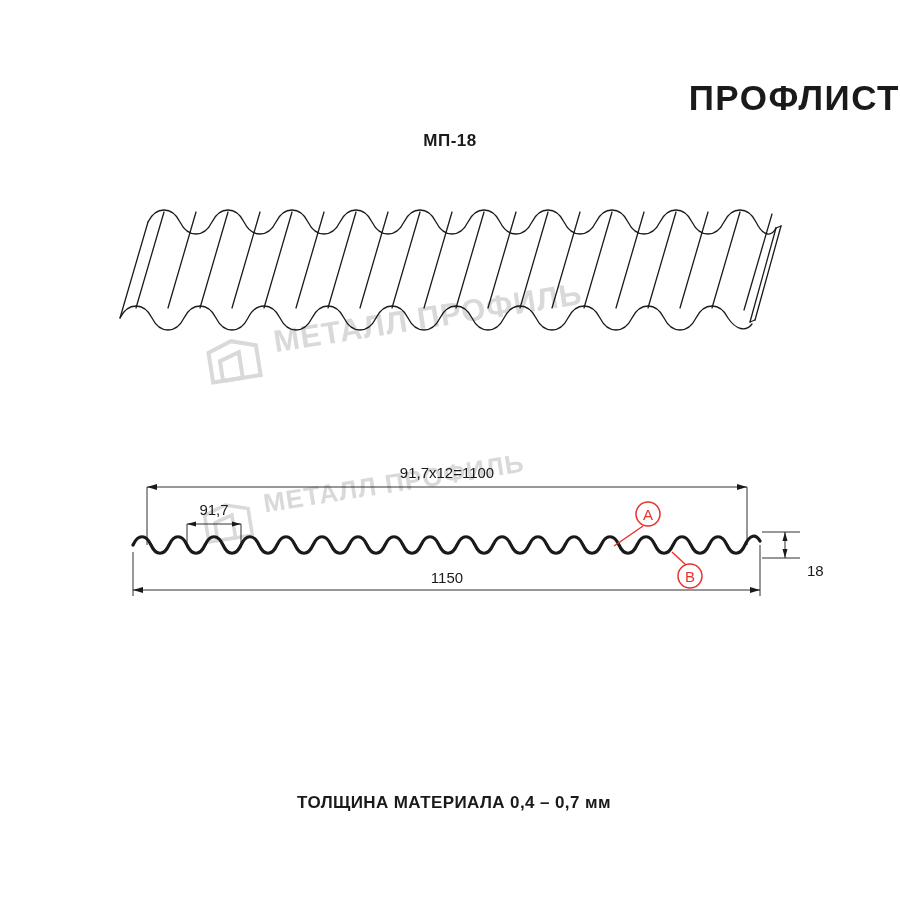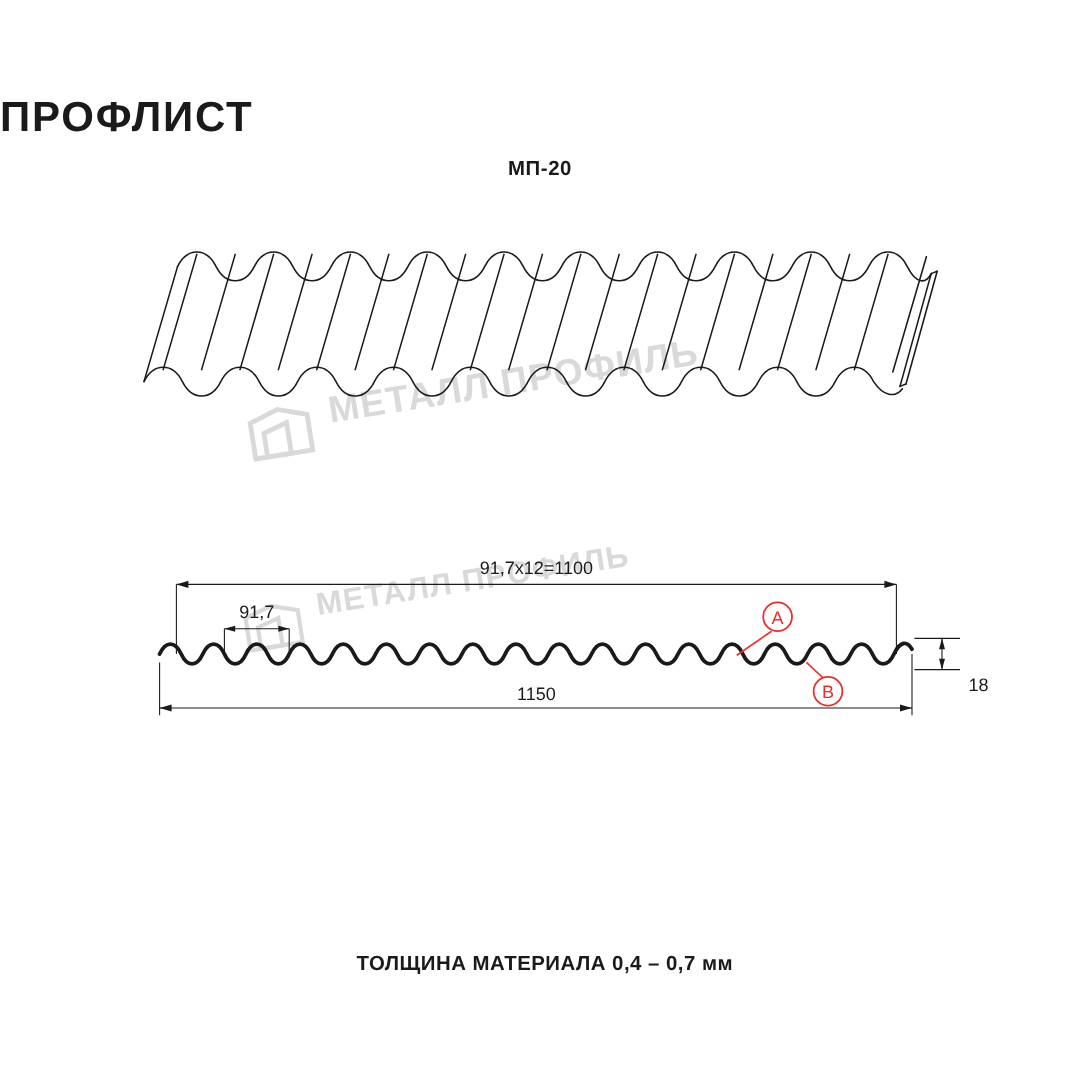--- a/index.html
+++ b/index.html
@@ -18,21 +18,21 @@
   .page {
     position: relative;
     width: 900px;
     height: 900px;
   }
   .title {
     position: absolute;
     top: 78px;
     left: 0;
     width: 900px;
-    text-align: left;
+    text-align: right;
     font-size: 35px;
     font-weight: bold;
     letter-spacing: 1.5px;
     color: #1a1a1a;
   }
   .subtitle {
     position: absolute;
     top: 131px;
     left: 0;
     width: 900px;
@@ -83,21 +83,21 @@
     position: absolute;
     pointer-events: none;
   }
 </style>
 </head>
 <body>
 
 <div class="page">
 
   <div class="title">ПРОФЛИСТ</div>
-  <div class="subtitle">МП-20</div>
+  <div class="subtitle">МП-18</div>
 
   <svg class="wmlogo" style="top:334px; left:204px;" width="72" height="52" viewBox="0 0 72 52">
     <g fill="none" stroke="#d9d9d9" stroke-width="4" transform="rotate(-9 36 26)">
       <path d="M6 44 L6 14 L30 6 L54 14 L54 44 Z"></path>
       <path d="M16 44 L16 24 L36 18 L36 44 Z"></path>
     </g>
   </svg>
   <svg class="wmlogo" style="top:498px; left:200px;" width="66" height="48" viewBox="0 0 66 48">
     <g fill="none" stroke="#d9d9d9" stroke-width="3.5" transform="rotate(-9 33 24)">
       <path d="M6 40 L6 13 L28 6 L50 13 L50 40 Z"></path>

